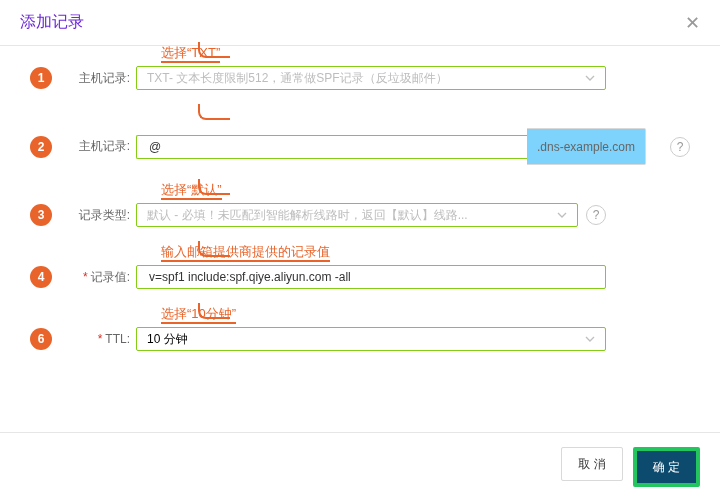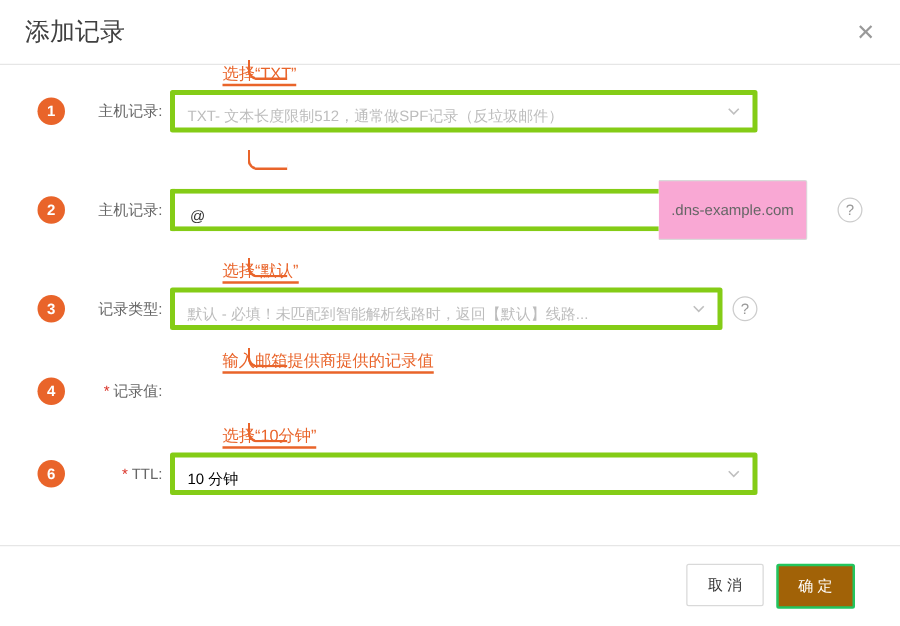--- a/index.html
+++ b/index.html
@@ -1,46 +1,46 @@
 <!DOCTYPE html>
 <html><head>
 <meta charset="utf-8">
 <style>
 html,body{margin:0;padding:0;font-family:"PingFang SC","Microsoft YaHei","Hiragino Sans GB",Arial,sans-serif;font-size:12px;color:#333;background:#fff}
 .modal{width:720px;height:501px;position:relative;box-sizing:border-box}
 .header{display:flex;align-items:center;justify-content:space-between;padding:12px 20px;border-bottom:1px solid #e6e6e6}
-.title{font-size:20px;color:#404040}
+.title{font-size:16px;color:#6d28d9}
 .close{font-size:18px;color:#999;cursor:pointer;line-height:1}
 .body{padding:20px 30px 0 30px}
 .row{position:relative;margin-bottom:38px}
 .row:last-of-type{margin-bottom:20px}
-.hint{color:#e9642a;font-size:13px;position:absolute;left:148px;top:-22px}
+.hint{color:#e9642a;font-size:13px;position:absolute;left:131px;top:-22px}
 .hint-ul{border-bottom:2px solid #e9642a;padding-bottom:1px}
 .line{display:flex;align-items:center}
 .badge{width:22px;height:22px;border-radius:50%;background:#e9642a;color:#fff;display:flex;align-items:center;justify-content:center;font-size:12px;font-weight:600;flex:0 0 22px}
 .conn{width:30px;height:14px;border-left:2px solid #e9642a;border-bottom:2px solid #e9642a;border-bottom-left-radius:8px;margin-left:10px;margin-top:-16px;align-self:flex-start;position:absolute;left:158px;top:-8px}
 .lbl{width:72px;text-align:right;color:#666;margin-left:6px;padding-right:6px;flex:0 0 72px;position:relative}
 .req::before{content:"*";color:#d93026;margin-right:3px}
 .ctrl{flex:1;display:flex;align-items:center;gap:8px}
-.sel,.inp{height:34px;box-sizing:border-box;border:4px solid #84cc16;border-radius:2px;padding:0 30px 0 10px;font-size:12px;color:#666;background:#fff;display:flex;align-items:flex-end;position:relative;width:100%}
+.sel,.inp{height:24px;box-sizing:border-box;border:1px solid #84cc16;border-radius:2px;padding:0 30px 0 10px;font-size:12px;color:#666;background:#fff;display:flex;align-items:center;position:relative;width:100%}
 .sel{color:#bdbdbd;cursor:pointer}
 .sel .val{color:#000000}
 .sel .ph{color:#bdbdbd}
 .chev{position:absolute;right:10px;top:50%;transform:translateY(-50%);pointer-events:none}
 .chev svg{width:10px;height:10px;display:block}
 .host-wrap{display:flex;align-items:center;width:100%}
 .host-wrap .inp{flex:1;border-right:none;border-top-right-radius:0;border-bottom-right-radius:0}
-.suffix{height:48px;box-sizing:border-box;border:1px solid #d9d9d9;border-left:none;border-top-right-radius:2px;border-bottom-right-radius:2px;padding:0 10px;display:flex;align-items:center;color:#666;background:#f9a8d4;white-space:nowrap}
+.suffix{height:37px;box-sizing:border-box;border:1px solid #d9d9d9;border-left:none;border-top-right-radius:2px;border-bottom-right-radius:2px;padding:0 10px;display:flex;align-items:center;color:#666;background:#7dd3fc;white-space:nowrap}
 .help{width:18px;height:18px;border:1px solid #ccc;border-radius:50%;color:#999;display:flex;align-items:center;justify-content:center;font-size:12px;cursor:pointer;flex:0 0 18px}
 .inp input{border:none;outline:none;width:100%;font-size:12px;color:#333;background:transparent}
 .val-dark{color:#333}
-.footer{position:absolute;bottom:0;left:0;right:0;padding:14px 36px;border-top:1px solid #e6e6e6;display:flex;justify-content:flex-end;gap:10px;background:#fff}
+.footer{position:absolute;bottom:0;left:0;right:0;padding:14px 20px;border-top:1px solid #e6e6e6;display:flex;justify-content:flex-end;gap:10px;background:#fff}
 .btn{height:32px;padding:0 16px;border-radius:2px;font-size:12px;cursor:pointer;display:flex;align-items:center;justify-content:center}
 .btn-sec{background:#fff;border:1px solid #d9d9d9;color:#333}
-.btn-pri{background:#a16207;border:2px solid #22c55e;color:#fff}
+.btn-pri{background:#0c4a6e;border:4px solid #22c55e;color:#fff}
 .narrow .ctrl{max-width:470px}
 .host-sp{flex:0 0 8px}
 </style>
 </head>
 <body>
 <div class="modal">
 
   <div class="header">
     <span class="title">添加记录</span>
     <span class="close">✕</span>
@@ -104,20 +104,25 @@
         </div>
       </div>
     </div>
 
     <div class="row narrow">
       <span class="hint"><span class="hint-ul">输入邮箱提供商提供的记录值</span></span>
       <span class="conn"></span>
       <div class="line">
         <span class="badge">4</span>
         <span class="lbl req"><span>记录值</span>:</span>
+        <div class="ctrl">
+          <div class="inp">
+            <input class="val-dark" value="v=spf1 include:spf.qiye.aliyun.com -all" style="">
+          </div>
+        </div>
       </div>
     </div>
 
     <div class="row narrow">
       <span class="hint"><span class="hint-ul">选择“10分钟”</span></span>
       <span class="conn"></span>
       <div class="line">
         <span class="badge">6</span>
         <span class="lbl req"><span>TTL</span>:</span>
         <div class="ctrl">

